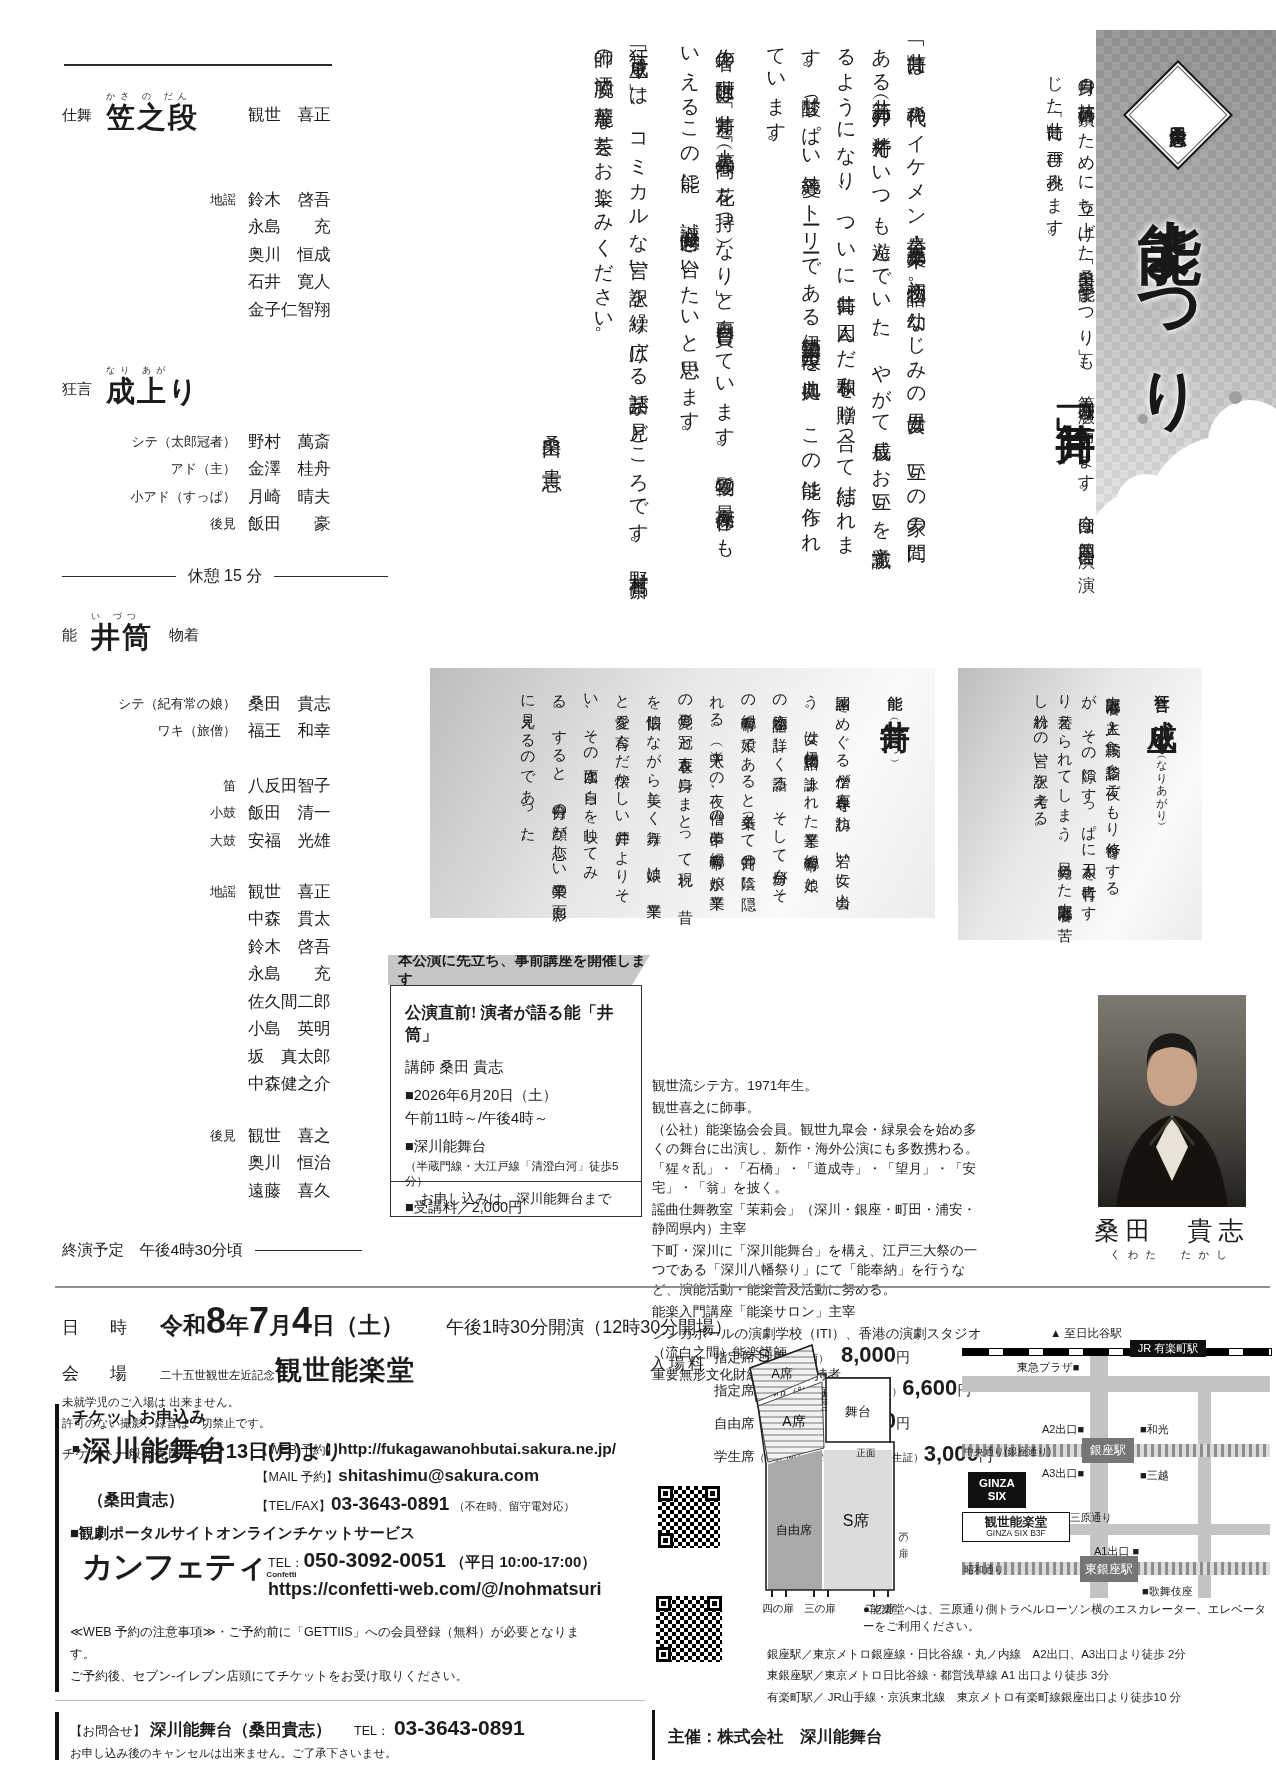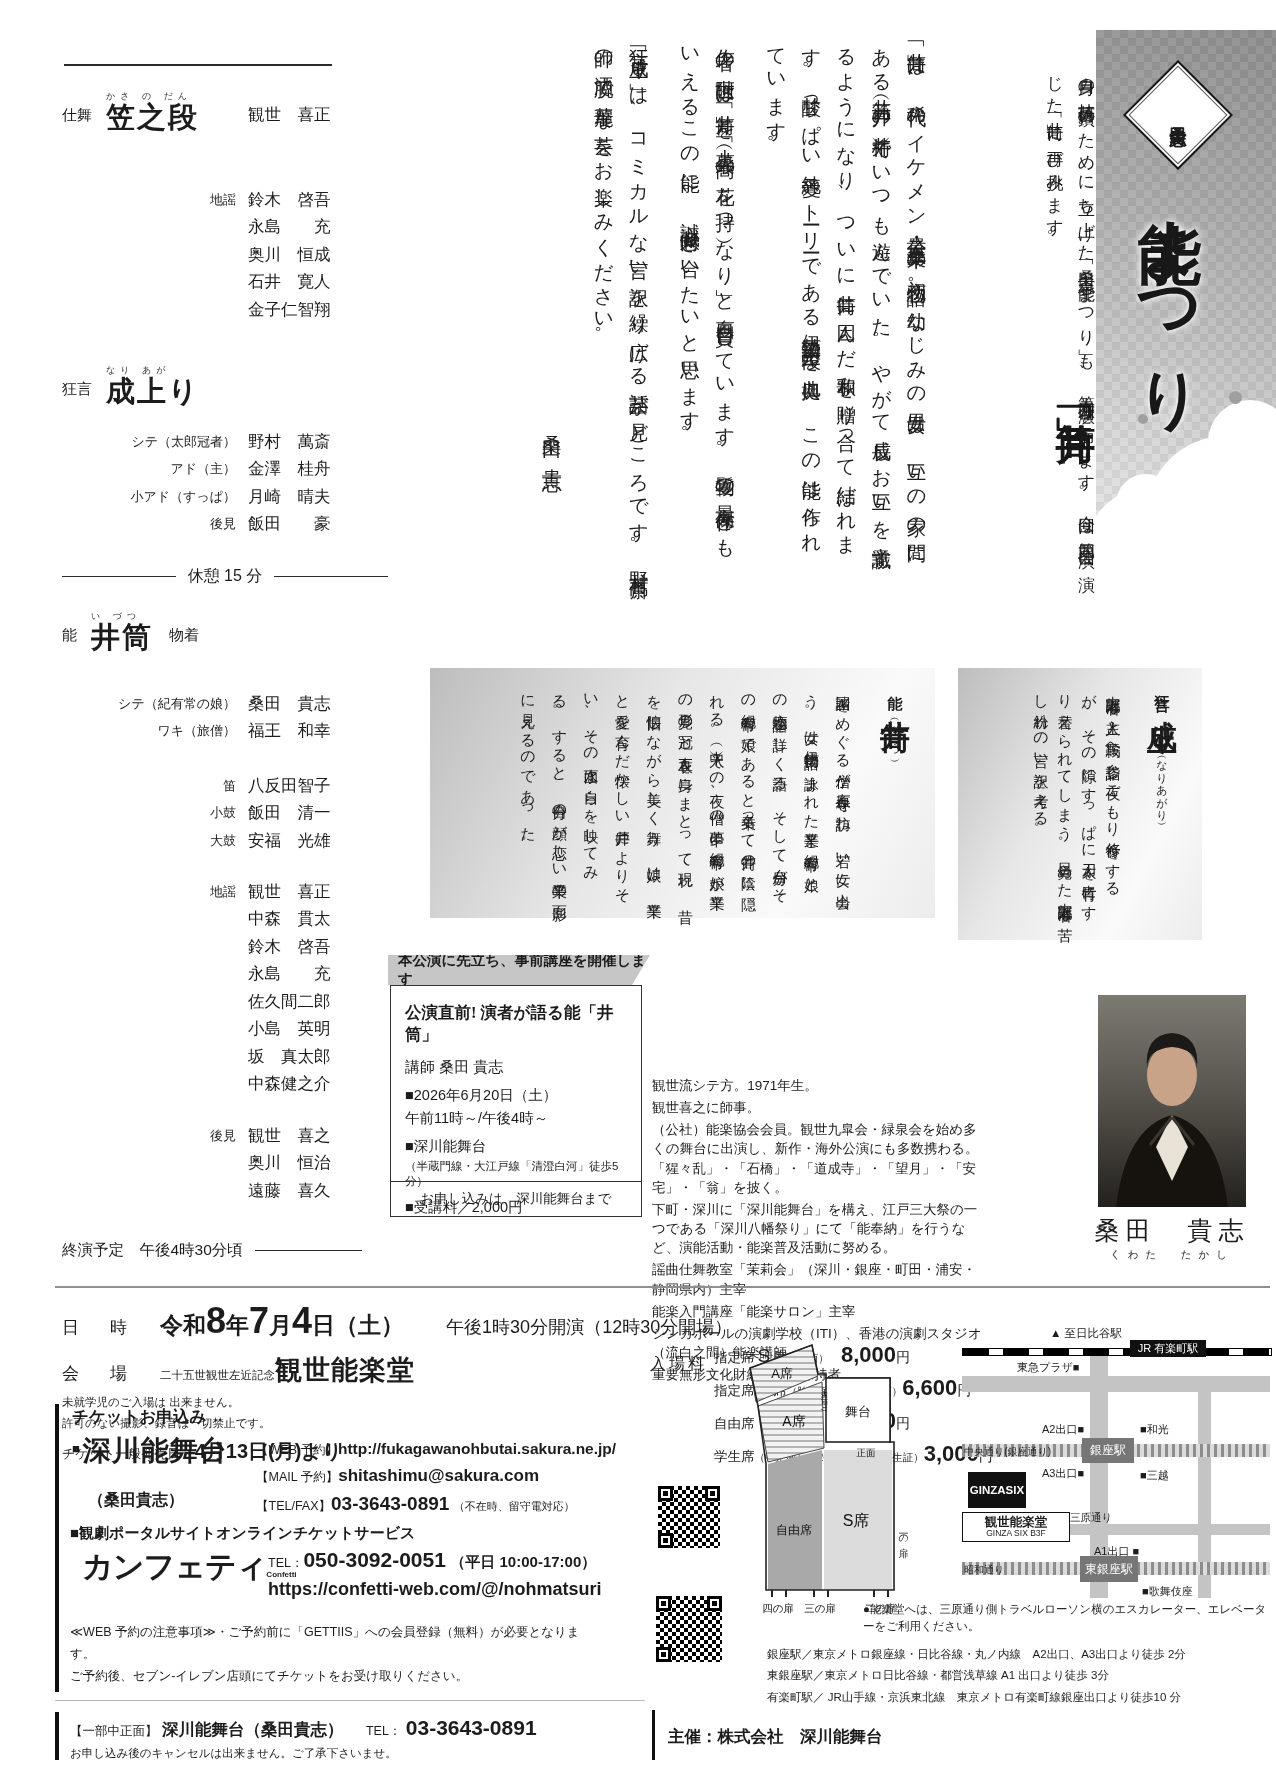--- a/index.html
+++ b/index.html
@@ -346,22 +346,22 @@
     <div class="lec-line">■深川能舞台</div>
     <div class="lec-note">（半蔵門線・大江戸線「清澄白河」徒歩5分）</div>
     <div class="lec-line">■受講料／2,000円</div>
     <div class="lec-apply">お申し込みは、深川能舞台まで</div>
   </div>
 
   <div class="abs profile" style="left:652px;top:1076px;width:332px;">
     <p>観世流シテ方。1971年生。</p>
     <p>観世喜之に師事。</p>
     <p>（公社）能楽協会会員。観世九皐会・緑泉会を始め多くの舞台に出演し、新作・海外公演にも多数携わる。「猩々乱」・「石橋」・「道成寺」・「望月」・「安宅」・「翁」を披く。</p>
+    <p>謡曲仕舞教室「茉莉会」（深川・銀座・町田・浦安・静岡県内）主宰</p>
     <p>下町・深川に「深川能舞台」を構え、江戸三大祭の一つである「深川八幡祭り」にて「能奉納」を行うなど、演能活動・能楽普及活動に努める。</p>
-    <p>謡曲仕舞教室「茉莉会」（深川・銀座・町田・浦安・静岡県内）主宰</p>
     <p>能楽入門講座「能楽サロン」主宰</p>
     <p>シンガポールの演劇学校（ITI）、香港の演劇スタジオ（流白之間）能楽講師</p>
     <p>重要無形文化財総合認定保持者</p>
   </div>
 
   <div class="abs" style="left:1098px;top:995px;width:148px;height:212px;">
     <svg viewBox="0 0 148 212" width="148" height="212">
       <defs>
         <linearGradient id="pbg" x1="0" y1="0" x2="0" y2="1">
           <stop offset="0" stop-color="#7d7a72"></stop>
@@ -473,21 +473,21 @@
     <div class="rail" style="top:22px;left:0;width:308px;"></div>
     <div class="mlabel" style="top:0;left:88px;font-size:11.5px;">▲ 至日比谷駅</div>
     <div class="mbox-black" style="top:14px;left:168px;width:76px;height:17px;font-size:11px;font-weight:400;">JR 有楽町駅</div>
     <div class="mlabel" style="top:34px;left:55px;">東急プラザ■</div>
     <div class="mlabel" style="top:96px;left:80px;">A2出口■</div>
     <div class="mlabel" style="top:96px;left:178px;">■和光</div>
     <div class="mlabel" style="top:119px;left:2px;font-size:10px;">中央通り(銀座通り)</div>
     <div class="mbox-dark" style="top:112px;left:120px;width:52px;height:25px;">銀座駅</div>
     <div class="mlabel" style="top:140px;left:80px;">A3出口■</div>
     <div class="mlabel" style="top:142px;left:178px;">■三越</div>
-    <div class="mbox-black" style="top:146px;left:6px;width:58px;height:36px;font-size:11.5px;flex-direction:row;">
+    <div class="mbox-black" style="top:146px;left:6px;width:58px;height:36px;font-size:11.5px;flex-direction:column;">
       <span>GINZA</span>
       <span>SIX</span>
     </div>
     <div class="nohbox" style="top:186px;left:0;width:100px;">
       <div style="font-size:12.5px;font-weight:700;">観世能楽堂</div>
       <div style="font-size:8.5px;">GINZA SIX B3F</div>
     </div>
     <div class="mlabel" style="top:185px;left:108px;font-size:10.5px;">三原通り</div>
     <div class="mlabel" style="top:218px;left:84px;margin-left:48px;">A1出口 ■</div>
     <div class="mlabel" style="top:237px;left:2px;font-size:10px;">昭和通り</div>
@@ -537,21 +537,21 @@
   </div>
   <div class="qr" style="left:656px;top:1596px;width:66px;height:66px;">
     <span class="f f1"></span>
       <span class="f f2"></span>
       <span class="f f3"></span>
   </div>
 
   <div class="abs" style="left:55px;top:1700px;width:590px;height:1px;background:#bbb;"></div>
   <div class="abs bar" style="left:55px;top:1712px;width:4px;height:48px;"></div>
   <div class="abs" style="left:70px;top:1716px;white-space:nowrap;">
-    <span class="ft-label">【一部中正面】</span>
+    <span class="ft-label">【お問合せ】</span>
     <span class="ft-name">深川能舞台（桑田貴志）</span>
     <span class="ft-label" style="margin-left:18px;">TEL：</span>
     <span class="ft-tel">03-3643-0891</span>
   </div>
   <div class="abs ft-note" style="left:70px;top:1746px;">お申し込み後のキャンセルは出来ません。ご了承下さいませ。</div>
   <div class="abs bar" style="left:652px;top:1710px;width:2.5px;height:50px;"></div>
   <div class="abs ft-org" style="left:668px;top:1726px;">主催：株式会社　深川能舞台</div>
 
 </div>
 

